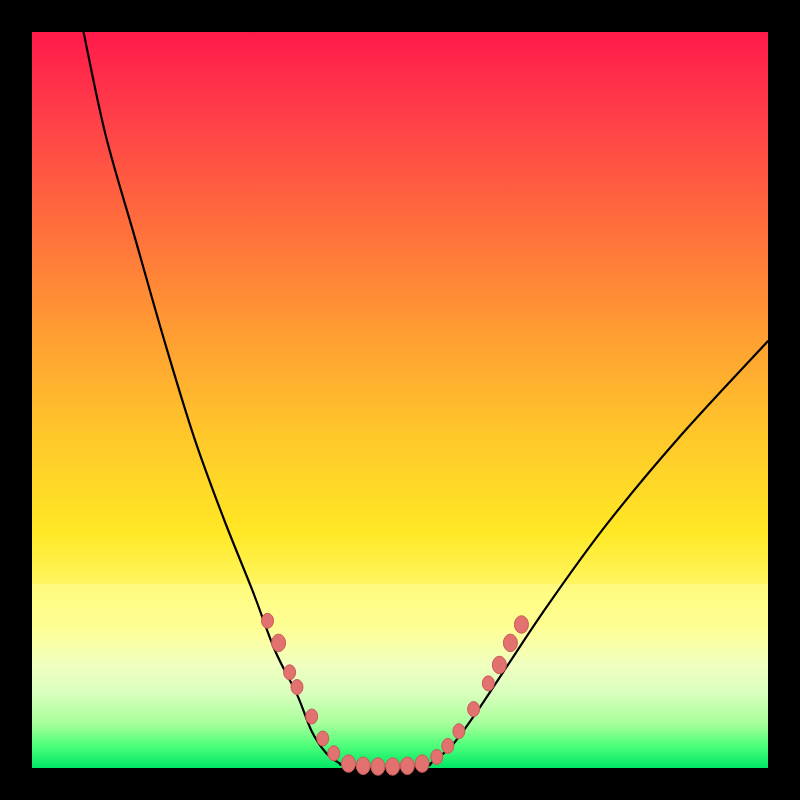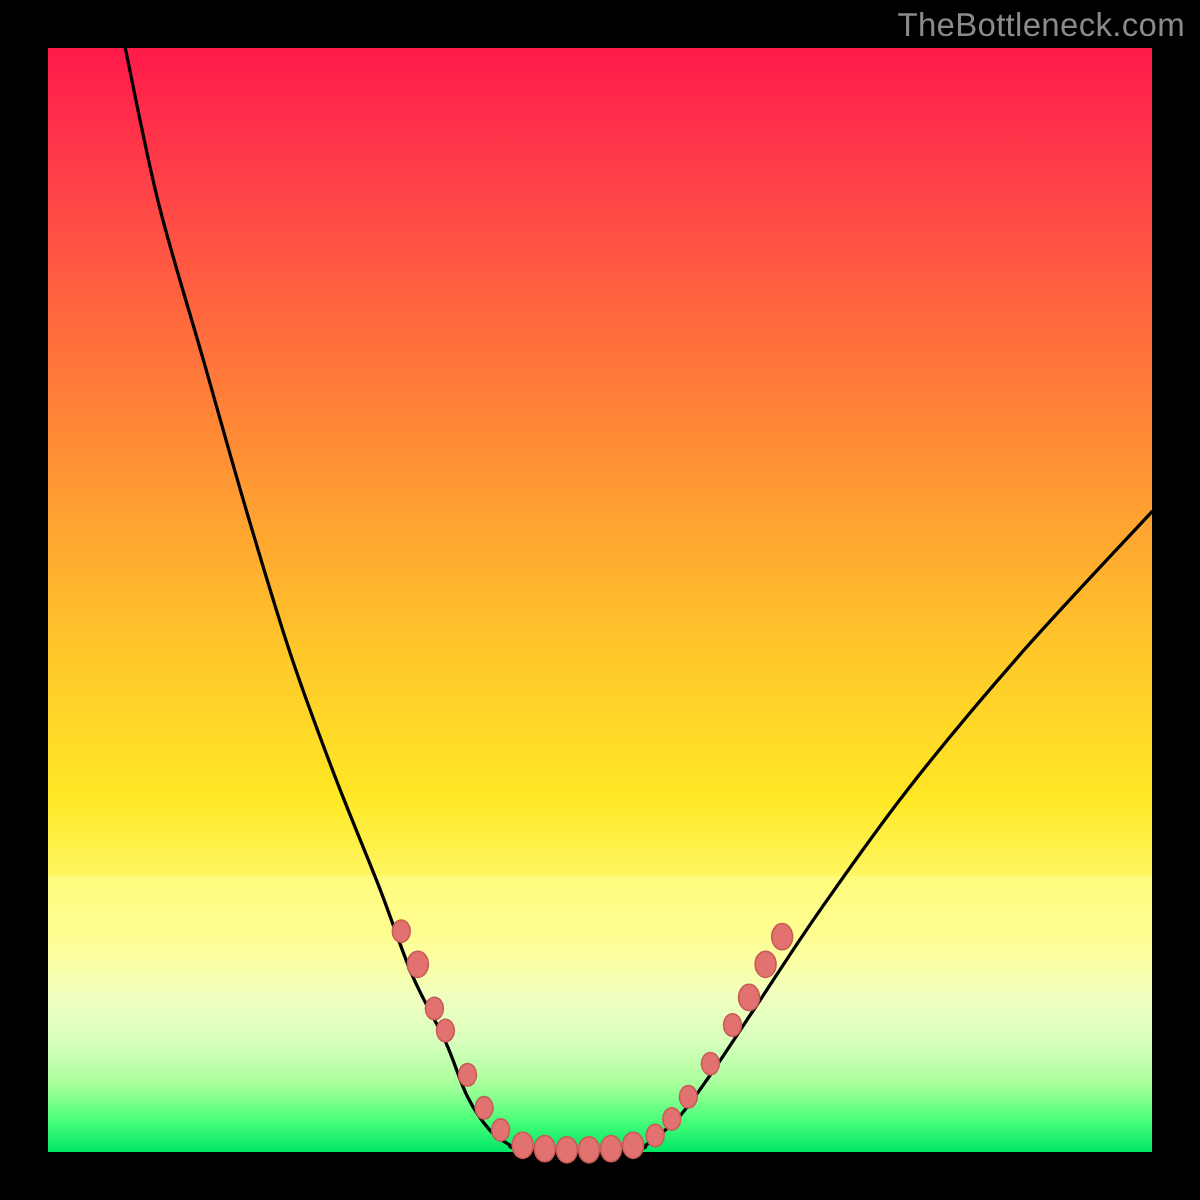--- a/index.html
+++ b/index.html
@@ -107,14 +107,13 @@
           <ellipse cx="426.88" cy="699.20" rx="6.00" ry="7.50" class="marker"></ellipse>
           <ellipse cx="441.60" cy="677.12" rx="6.00" ry="7.50" class="marker"></ellipse>
           <ellipse cx="456.32" cy="651.36" rx="6.00" ry="7.50" class="marker"></ellipse>
           <ellipse cx="467.36" cy="632.96" rx="7.00" ry="8.75" class="marker"></ellipse>
           <ellipse cx="478.40" cy="610.88" rx="7.00" ry="8.75" class="marker"></ellipse>
           <ellipse cx="489.44" cy="592.48" rx="7.00" ry="8.75" class="marker"></ellipse>
         </g>
     </svg>
   </div>
 
-  <div class="watermark">TheBottleneck.com</div>
 </div>
 
 </body></html>

